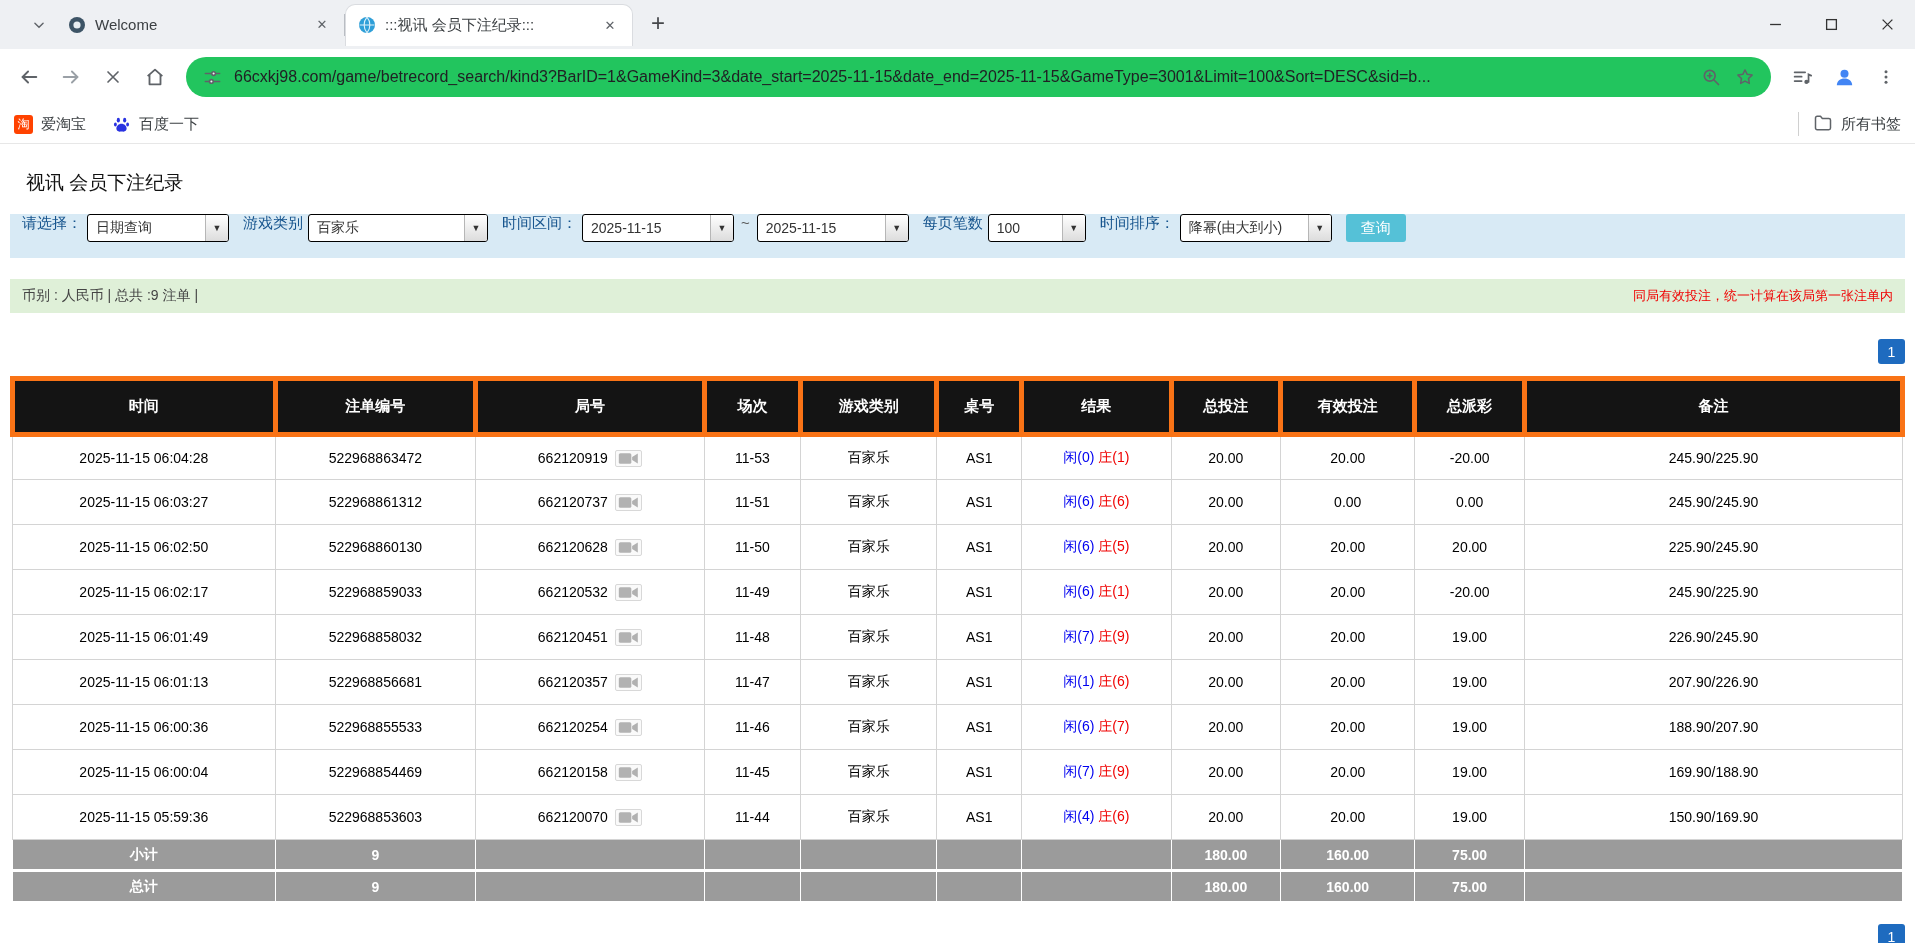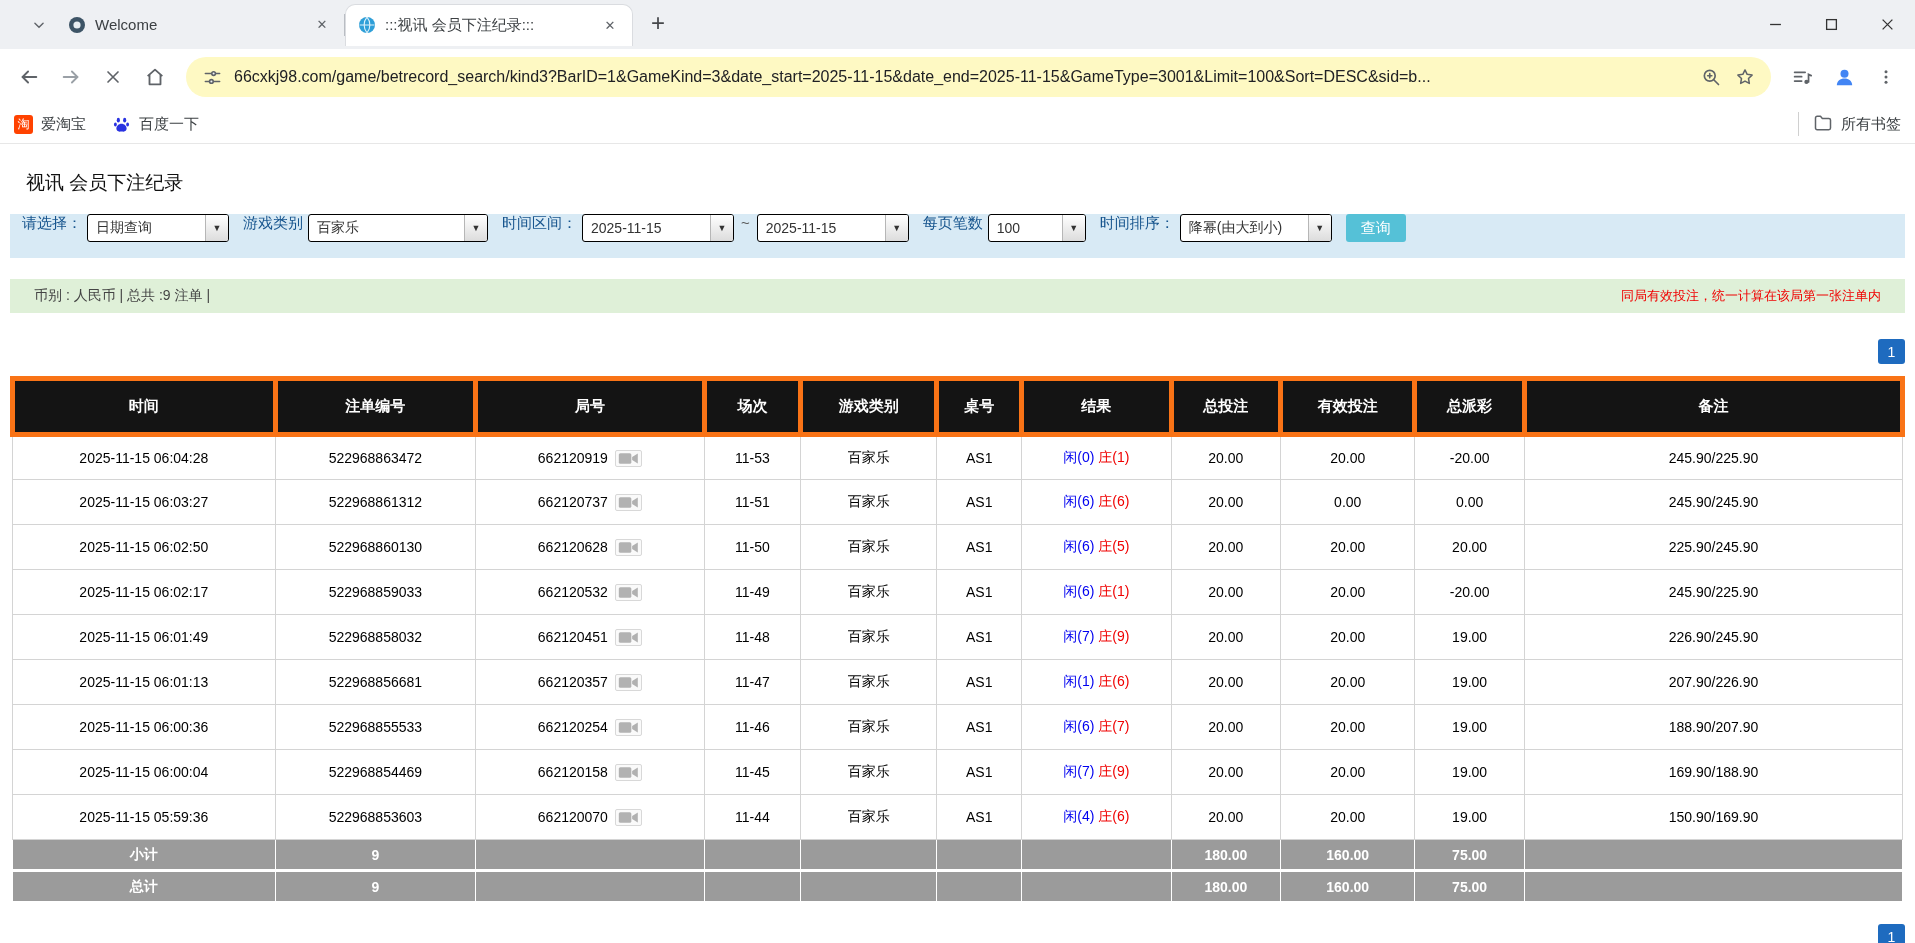--- a/index.html
+++ b/index.html
@@ -15,21 +15,21 @@
   .tab-sep { width: 1px; height: 22px; background: #b9bdc3; align-self: center; }
   .tab .tab-title { flex: 1; white-space: nowrap; overflow: hidden; text-overflow: ellipsis; }
   .tab-close { font-size: 13px; color: #5f6368; width: 20px; height: 20px; display: flex; align-items: center; justify-content: center; border-radius: 50%; cursor: pointer; }
   .favicon { width: 18px; height: 18px; flex: 0 0 auto; }
   .new-tab { width: 34px; height: 34px; margin: 0 0 4px 8px; display: flex; align-items: center; justify-content: center; font-size: 24px; color: #45474a; cursor: pointer; }
   .spacer { flex: 1; }
   .win-btn { width: 56px; height: 49px; align-self: flex-start; display: flex; align-items: center; justify-content: center; cursor: pointer; }
 
   .toolbar { height: 56px; background: #fff; display: flex; align-items: center; padding: 0 10px; gap: 4px; }
   .nav-btn { width: 38px; height: 38px; display: flex; align-items: center; justify-content: center; border-radius: 50%; cursor: pointer; }
-  .omnibox { flex: 1; height: 40px; background: #fef9c3; border-radius: 20px; display: flex; align-items: center; padding: 0 14px; gap: 10px; margin: 0 8px; cursor: text; }
+  .omnibox { flex: 1; height: 40px; background: #22c55e; border-radius: 20px; display: flex; align-items: center; padding: 0 14px; gap: 10px; margin: 0 8px; cursor: text; }
   .url-text { flex: 1; font-size: 16px; color: #202124; white-space: nowrap; overflow: hidden; text-overflow: ellipsis; }
   .omni-icon { width: 24px; height: 24px; display: flex; align-items: center; justify-content: center; cursor: pointer; }
 
   .bookmarks { height: 39px; background: #fff; display: flex; align-items: center; padding: 0 14px; gap: 26px; border-bottom: 1px solid #e7e7e7; }
   .bm-item { display: flex; align-items: center; gap: 8px; font-size: 15px; color: #3c4043; cursor: pointer; }
   .bm-fav { width: 19px; height: 19px; border-radius: 3px; display: flex; align-items: center; justify-content: center; }
   .bm-fav.taobao { background: #ff4200; color: #fff; font-size: 12px; line-height: 1; }
   .bm-right { margin-left: auto; display: flex; align-items: center; gap: 14px; }
   .bm-divider { width: 1px; height: 24px; background: #d0d0d0; }
 
@@ -41,21 +41,21 @@
   .flabel { font-size: 15px; color: #17558e; white-space: nowrap; margin-left: 9px; }
   .flabel.first { margin-left: 0; }
   .combo { height: 28px; background: #fff; border: 1px solid #000000; border-radius: 3px; display: flex; align-items: center; overflow: hidden; cursor: pointer; }
   .combo-text { flex: 1; padding: 0 8px; font-size: 14px; color: #333; white-space: nowrap; }
   .combo-btn { width: 23px; height: 100%; border-left: 1px solid #b6b6b6; background: linear-gradient(#ffffff, #dcdcdc); display: flex; align-items: center; justify-content: center; font-size: 9px; color: #333; }
   .w-select { width: 142px; } .w-game { width: 180px; } .w-date { width: 152px; }
   .w-size { width: 98px; gap: 25px; } .w-sort { width: 152px; }
   .tilde { font-size: 15px; color: #555; padding: 0 2px; }
   .search-btn { height: 28px; padding: 0 15px; margin-left: 9px; background: #55c1d7; color: #fff; border: none; border-radius: 3px; font-size: 15px; cursor: pointer; font-family: inherit; }
 
-  .summary-bar { height: 34px; background: #dff0d8; margin-top: 21px; display: flex; align-items: center; justify-content: space-between; padding: 0 24px; }
+  .summary-bar { height: 34px; background: #dff0d8; margin-top: 21px; display: flex; align-items: center; justify-content: space-between; padding: 0 12px; }
   .sum-left { font-size: 14px; color: #444; }
   .sum-right { font-size: 13px; color: #f00000; }
 
   .pager { display: flex; justify-content: flex-end; margin-top: 26px; }
   .pager.bottom { margin-top: 22px; }
   .page-btn { min-width: 27px; height: 25px; padding: 0 6px; background: #1e6bbf; color: #fff; font-size: 14px; display: flex; align-items: center; justify-content: center; border-radius: 3px; cursor: pointer; }
 
   table.bet-table { width: 100%; border-collapse: collapse; margin-top: 12px; table-layout: fixed; }
   .bet-table th { background: #141414; color: #fff; font-size: 15px; font-weight: bold; height: 31px; border: 5px solid #f97316; padding: 16px 2px; }
   .bet-table td { height: 45px; text-align: center; font-size: 14px; color: #000; border: 1px solid #d4d4d4; padding: 0 4px; overflow: hidden; white-space: nowrap; }

